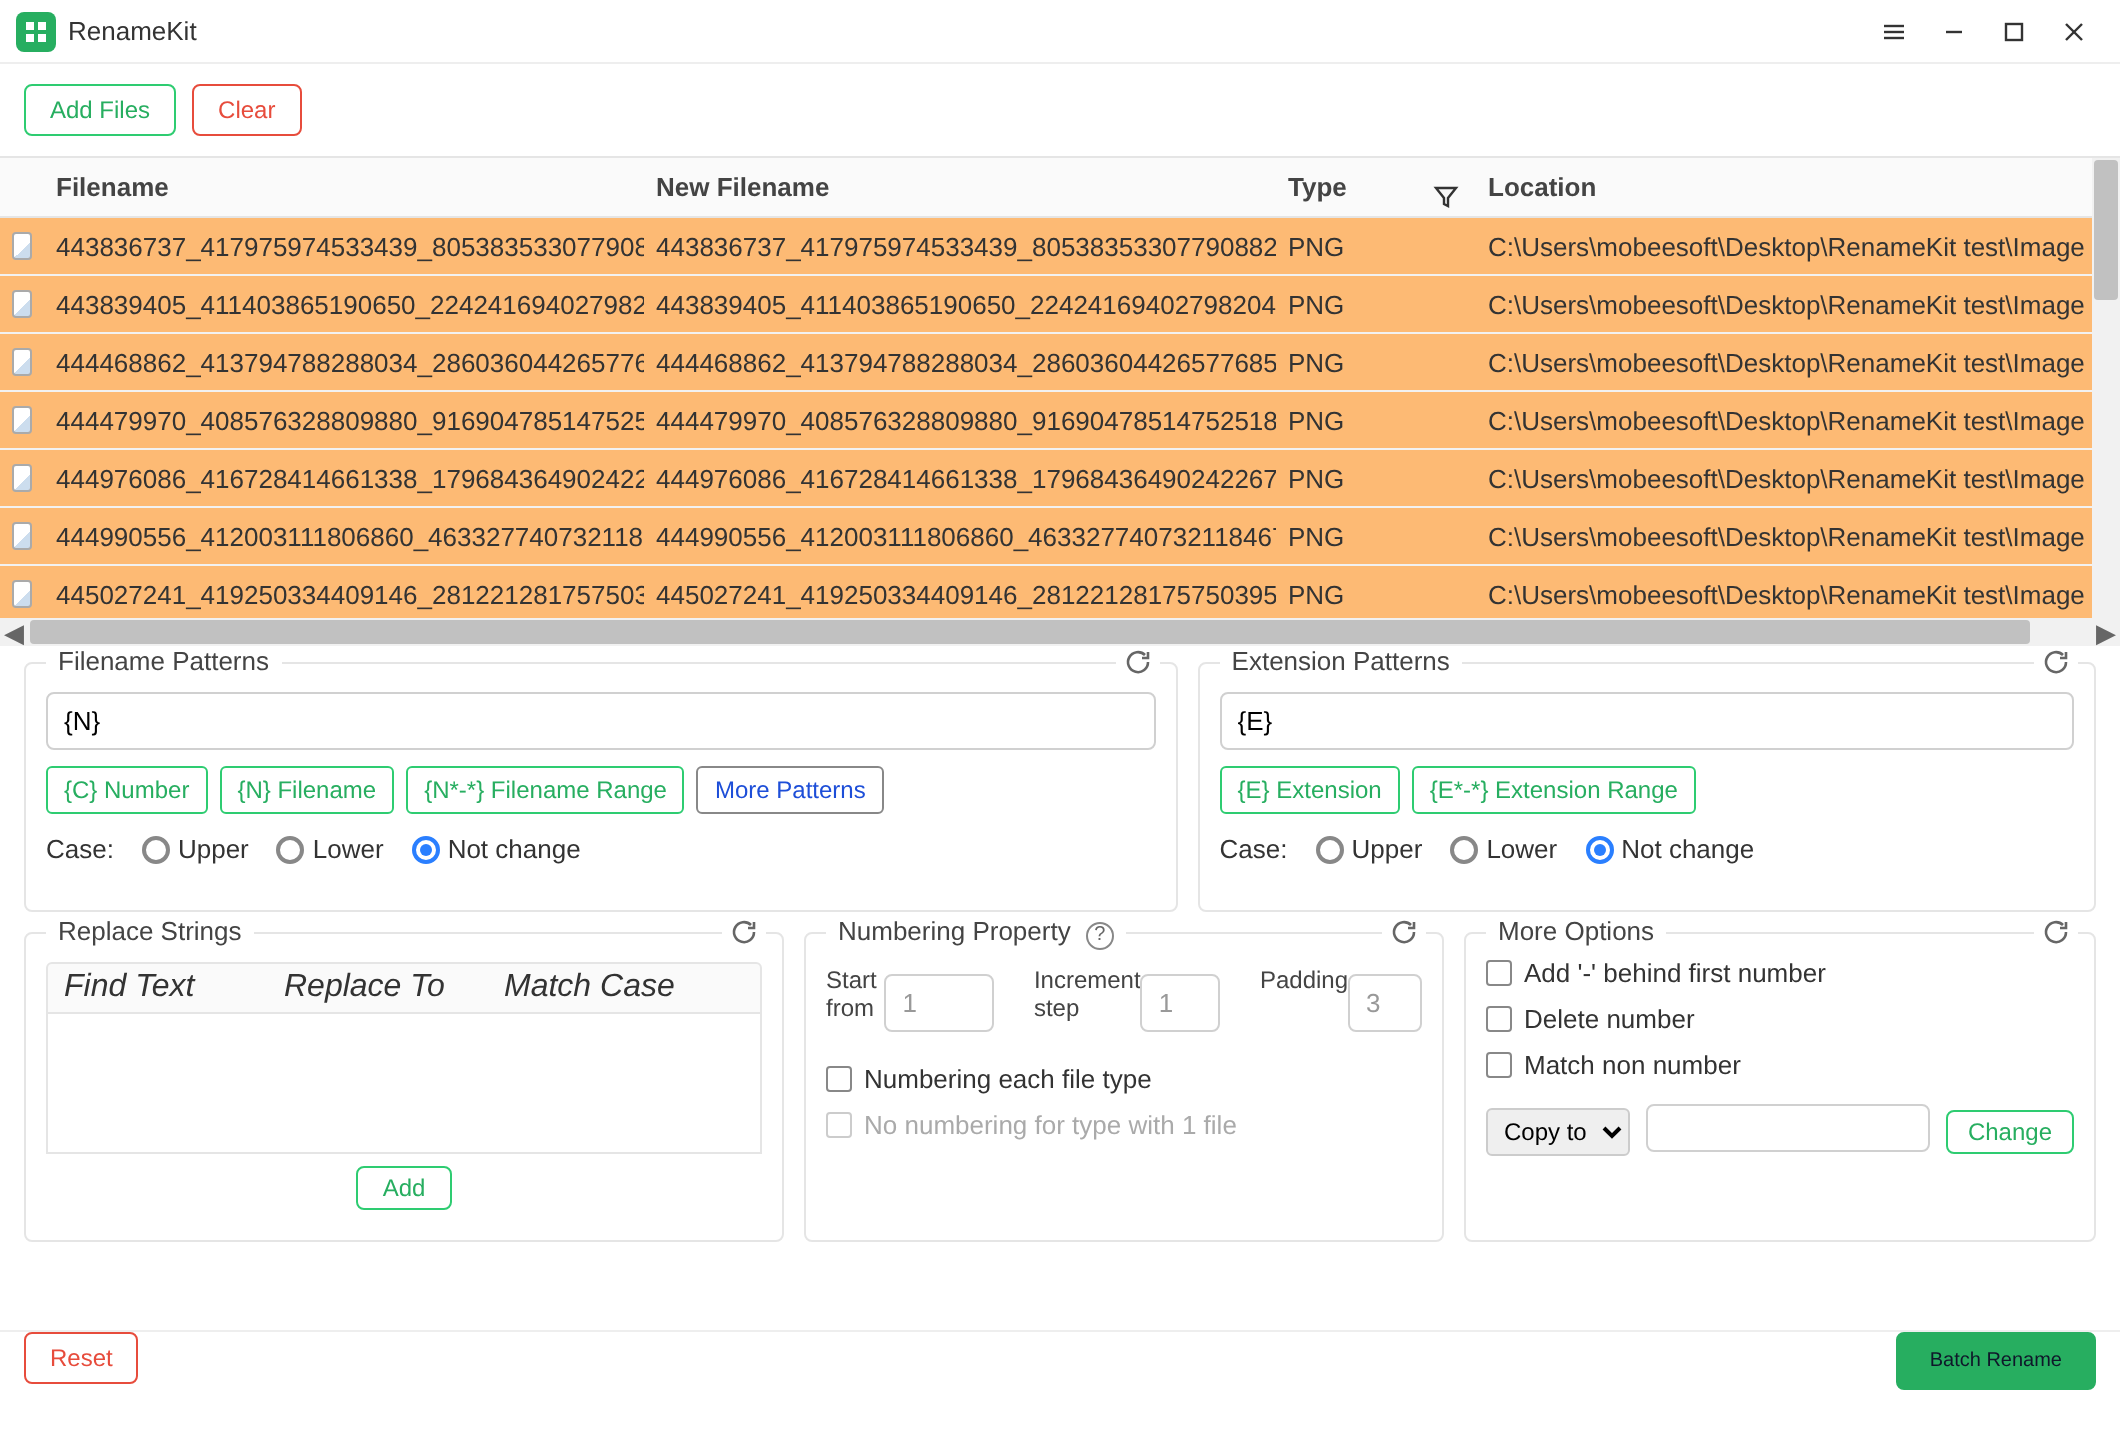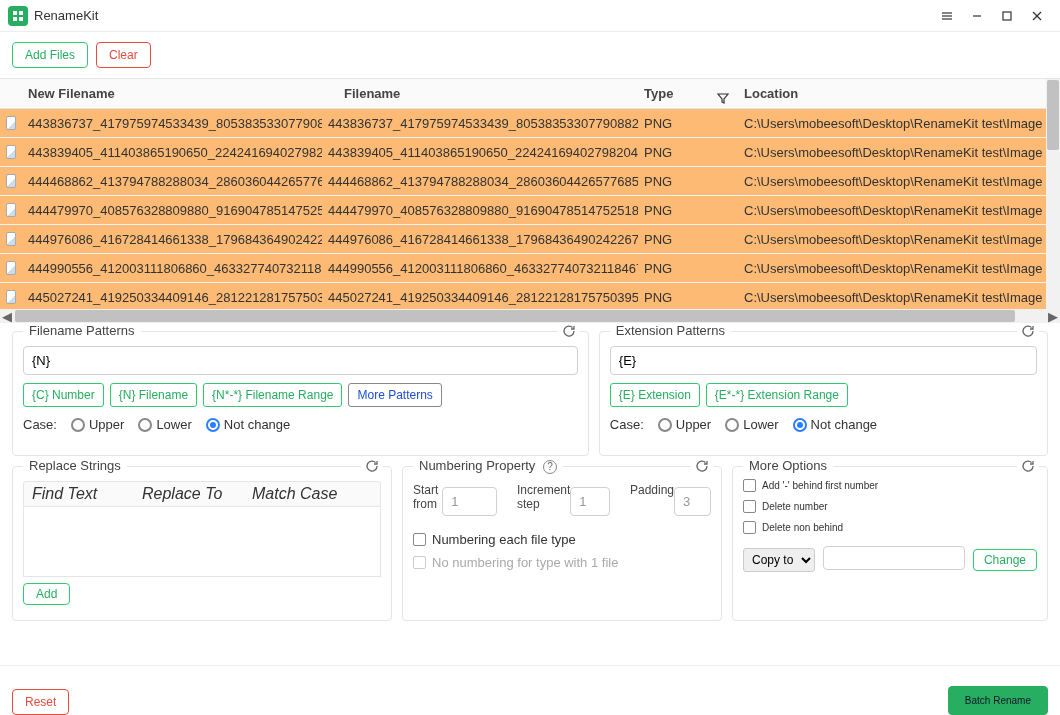--- a/index.html
+++ b/index.html
@@ -60,38 +60,38 @@
 
 
 .lower-row { display: flex; gap: 10px; padding: 10px 12px; }
 .panel-replace { width: 380px; height: 155px; }
 .panel-numbering { width: 320px; height: 155px; }
 .panel-more { flex: 1; height: 155px; }
 
 .replace-head { display: flex; background: #fafafa; border: 1px solid #e5e5e5; border-radius: 3px 3px 0 0; height: 26px; align-items: center; font-size: 16px; margin-top: 4px; font-style: italic; }
 .replace-head div { padding: 0 8px; }
 .replace-body { border: 1px solid #e5e5e5; border-top: none; height: 70px; }
-.replace-foot { display:flex; justify-content:flex-start; padding-top:6px;}
+.replace-foot { display:flex; justify-content:center; padding-top:6px;}
 .replace-foot .btn { padding: 3px 12px; }
 
 .num-row { display: flex; gap: 20px; margin-top: 6px; margin-bottom: 6px;}
 .num-col { display: flex; flex-direction: row; font-size: 12px; color: #444; }
 .num-col input { width: 52px; padding: 3px 6px; border: 1px solid #ccc; border-radius: 3px; margin-top: 3px; color: #999; font-size:13px;}
 .check-row { display: flex; align-items: center; gap: 6px; font-size: 13px; margin-top: 8px; }
 .checkbox { width: 13px; height: 13px; border: 1px solid #888; border-radius: 2px; display: inline-block; cursor: pointer;}
 .checkbox.disabled { border-color:#ccc;}
 .check-row.disabled { color:#aaa;}
 
-.more-row { display: flex; align-items: center; gap: 6px; font-size: 10px; margin-bottom: 8px; margin-top:2px;}
+.more-row { display: flex; align-items: center; gap: 6px; font-size: 13px; margin-bottom: 8px; margin-top:2px;}
 .copyto-row { display: flex; align-items: center; gap: 8px; margin-top: 4px;}
 .copyto-row select { padding: 3px 4px; border: 1px solid #ccc; border-radius: 3px; font-size:12px;}
 .copyto-row input { flex:1; padding: 4px 6px; border:1px solid #ccc; border-radius:3px; height:24px;}
 
 
-.footer { position: absolute; bottom: 0; left: 0; right: 0; height: 50px; border-top: 1px solid #eee; display: flex; align-items: flex-end; padding: 0 12px; justify-content: space-between; }
+.footer { position: absolute; bottom: 0; left: 0; right: 0; height: 50px; border-top: 1px solid #eee; display: flex; align-items: flex-start; padding: 0 12px; justify-content: space-between; }
 
 .file-thumb { width:14px; height:14px; border:1px solid #aaa; border-radius:2px; position:relative; background:linear-gradient(135deg,#fff 60%,#cde 60%); }
 
 .help-icon { display:inline-flex; width:14px; height:14px; border:1px solid #888; border-radius:50%; align-items:center; justify-content:center; font-size:10px; margin-left:4px; color:#666; cursor:pointer;}
 </style>
 </head>
 <body>
 
 <div class="titlebar">
   <div class="app-icon">
@@ -130,22 +130,22 @@
 </div>
 
 <div class="toolbar">
   <button class="btn btn-green">Add Files</button>
   <button class="btn btn-red">Clear</button>
 </div>
 
 <div class="table-wrap">
   <div class="table-header">
     <div class="col col-icon"></div>
+    <div class="col col-filename">Filename</div>
     <div class="col col-newfilename">New Filename</div>
-    <div class="col col-filename">Filename</div>
     <div class="col col-type">
       <span>Type</span>
       <span class="filter-icon">
         <svg width="14" height="14" viewBox="0 0 14 14">
             <path d="M2 3 L12 3 L8 8 L8 12 L6 11 L6 8 Z" fill="none" stroke="#333" stroke-width="1.2"></path>
           </svg>
       </span>
     </div>
     <div class="col col-location">Location</div>
   </div>
@@ -350,21 +350,21 @@
     <div class="more-row">
       <span class="checkbox"></span>
       <span>Add '-' behind first number</span>
     </div>
     <div class="more-row">
       <span class="checkbox"></span>
       <span>Delete number</span>
     </div>
     <div class="more-row">
       <span class="checkbox"></span>
-      <span>Delete non behind</span>
+      <span>Match non number</span>
     </div>
     <div class="copyto-row">
       <select>
         <option>Copy to</option>
       </select>
       <input type="text" style="">
       <button class="btn btn-green" style="padding:3px 10px">Change</button>
     </div>
   </div>
 </div>

